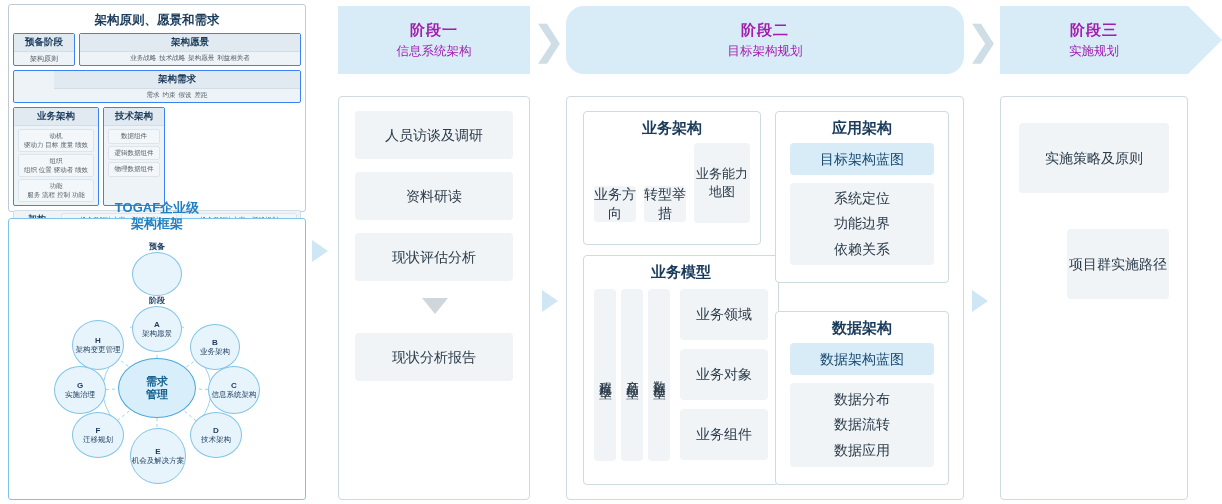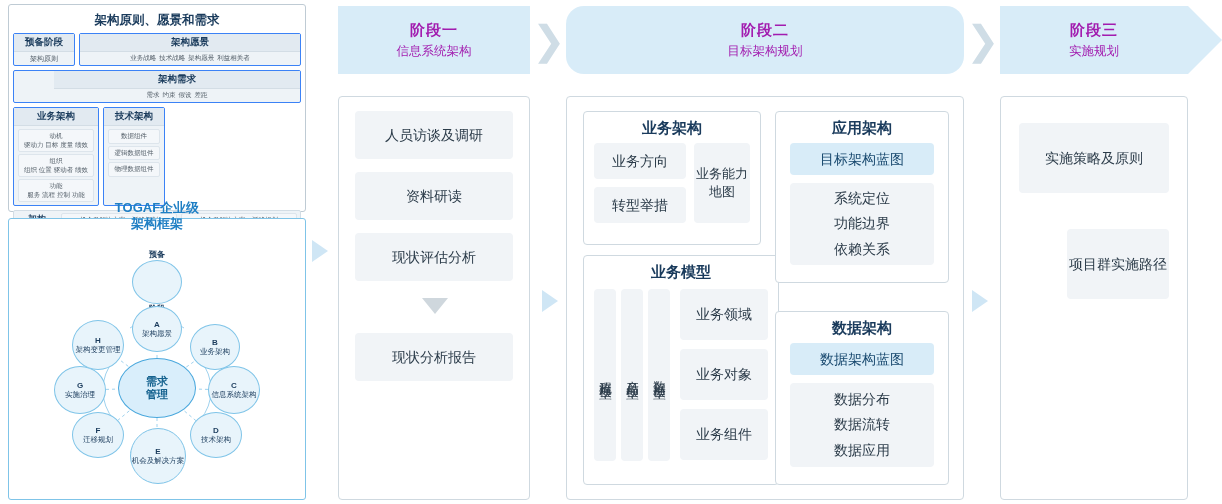--- a/index.html
+++ b/index.html
@@ -226,21 +226,21 @@
         <line x1="149" y1="148" x2="92" y2="105"></line>
       </g>
       <g stroke="#9fd2ee" stroke-width="1" fill="none">
         <path d="M122 88 A 46 46 0 0 1 176 88"></path>
         <path d="M192 120 A 46 46 0 0 1 192 180"></path>
         <path d="M176 212 A 46 46 0 0 1 122 212"></path>
         <path d="M106 180 A 46 46 0 0 1 106 120"></path>
       </g>
     </svg>
 
-    <div class="node" style="left:124px;top:20px;width:50px;height:44px;gap:44px;">
+    <div class="node" style="left:124px;top:12px;width:50px;height:44px;gap:44px;">
       <b>预备</b>
       <b>阶段</b>
     </div>
 
     <div class="node node-center" style="left:110px;top:118px;width:78px;height:60px;">
       <span>需求</span>
       <span>管理</span>
     </div>
 
     <div class="node" style="left:124px;top:66px;width:50px;height:46px;">
@@ -313,21 +313,21 @@
     </div>
   </div>
 
   <div class="arrow-right" style="left:542px;top:290px;"></div>
 
   <div class="col" style="left:566px;top:96px;width:398px;height:404px;">
 
     <div class="grp" style="left:16px;top:14px;width:178px;height:134px;">
       <div class="grp-title">业务架构</div>
       <div style="display:flex;gap:8px;padding:0 10px;">
-        <div style="flex:1;display:flex;flex-direction:column;gap:8px;">
+        <div style="flex:1;display:flex;flex-direction:row;gap:8px;margin-top:43px;">
           <div class="card" style="height:36px;">业务方向</div>
           <div class="card" style="height:36px;">转型举措</div>
         </div>
         <div class="card" style="width:56px;height:80px;font-size:13px;">业务能力地图</div>
       </div>
     </div>
 
     <div class="grp" style="left:16px;top:158px;width:196px;height:230px;">
       <div class="grp-title">业务模型</div>
       <div style="display:flex;gap:6px;padding:2px 10px 0;">

